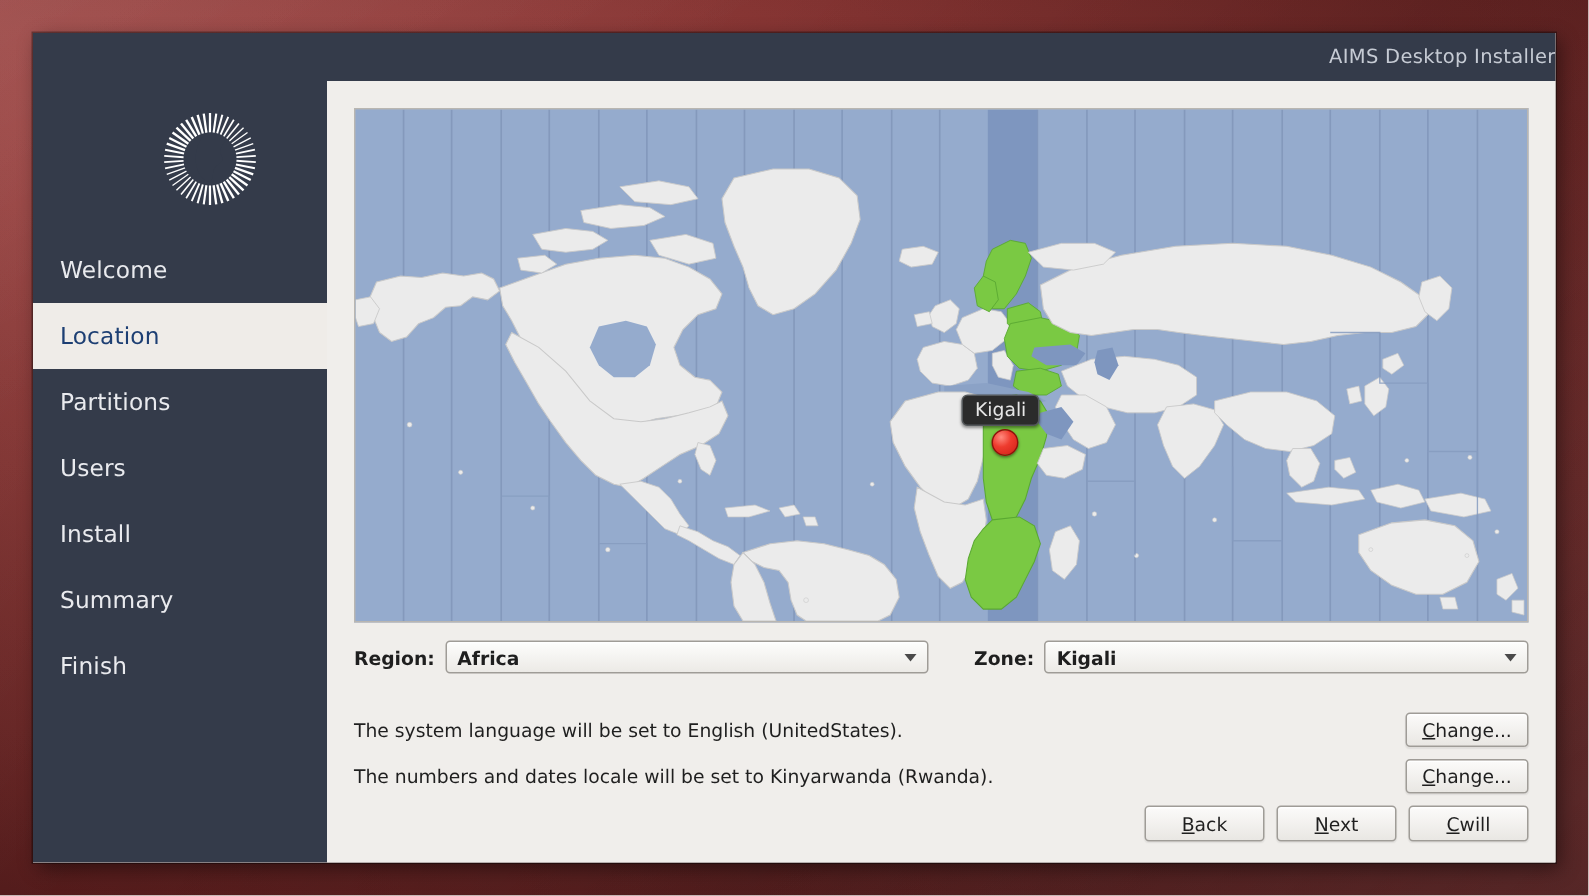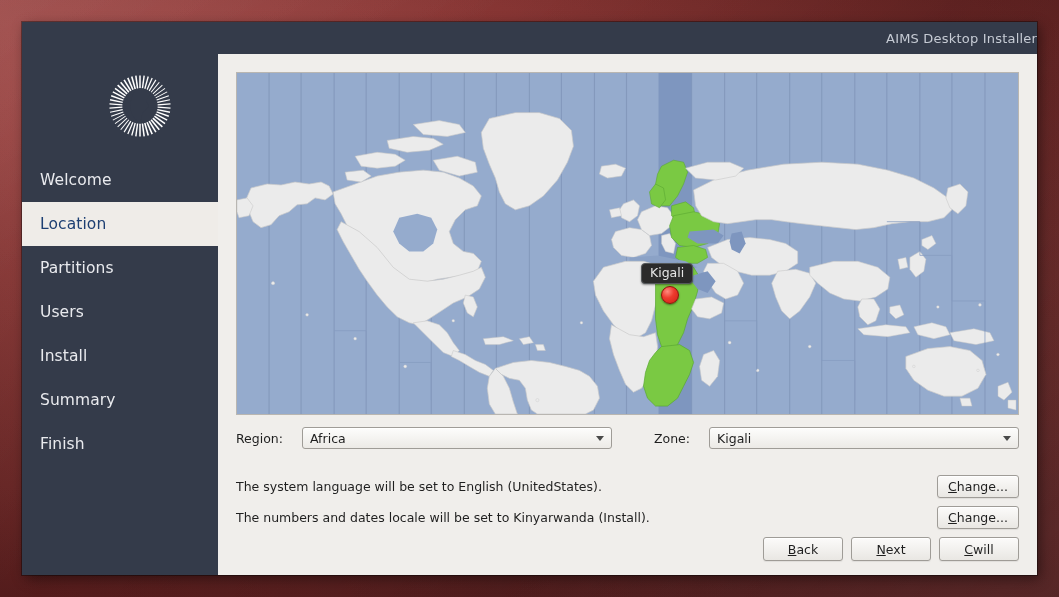--- a/index.html
+++ b/index.html
@@ -127,21 +127,22 @@
     background: radial-gradient(circle at 34% 28%, #ff8a7e 0%, #ee3b2e 42%, #cf1f17 100%);
     border: 1.5px solid #8d120c;
     box-shadow: 0 1px 2px rgba(0,0,0,0.45);
     box-sizing: border-box;
   }
 
   
   #selector-row {
     display: flex; align-items: center;
     margin-top: 12px;
-    gap: 12px;
+    gap: 0;
+    font-weight: bold;
   }
   .sel-label { font-size: 12.5px; color: #1f1f1f; white-space: nowrap; }
   .combo {
     height: 22px;
     border: 1px solid #9f9c97;
     border-radius: 3px;
     background: linear-gradient(#fdfdfc, #eceae6);
     display: flex; align-items: center; justify-content: space-between;
     padding: 0 4px 0 7px;
     box-sizing: border-box;
@@ -509,21 +510,21 @@
 
         <div id="info-block">
           <div class="info-row">
             <span class="info-text">The system language will be set to English (UnitedStates).</span>
             <div class="btn btn-change">
               <span class="mn">C</span>
                 <span>hange...</span>
             </div>
           </div>
           <div class="info-row">
-            <span class="info-text">The numbers and dates locale will be set to Kinyarwanda (Install).</span>
+            <span class="info-text">The numbers and dates locale will be set to Kinyarwanda (Rwanda).</span>
             <div class="btn btn-change">
               <span class="mn">C</span>
                 <span>hange...</span>
             </div>
           </div>
         </div>
 
         <div id="footer">
           <div class="btn btn-nav">
             <span class="mn">B</span>

